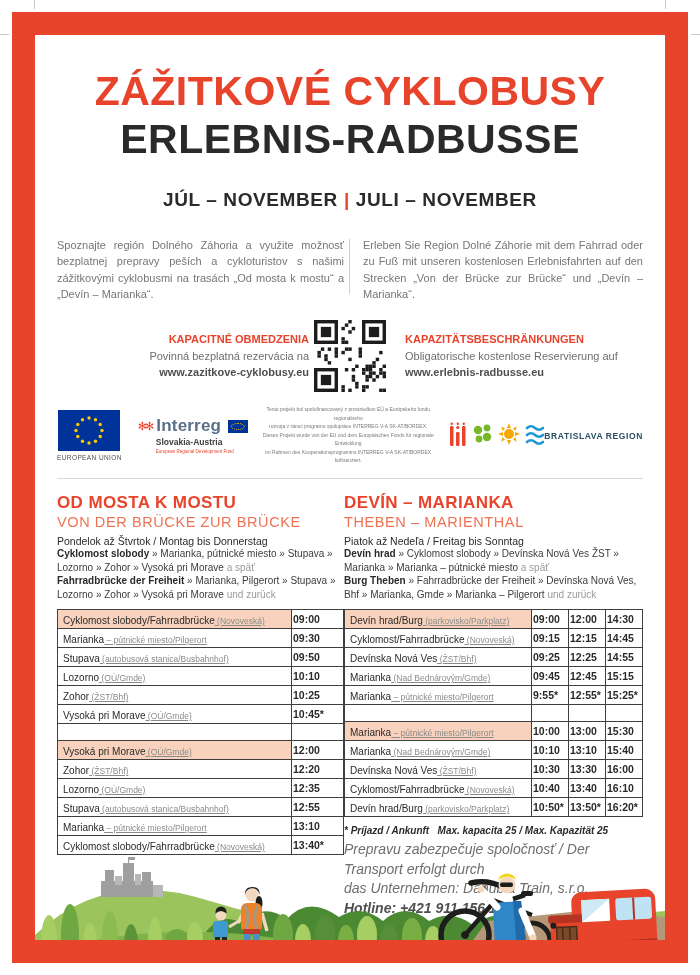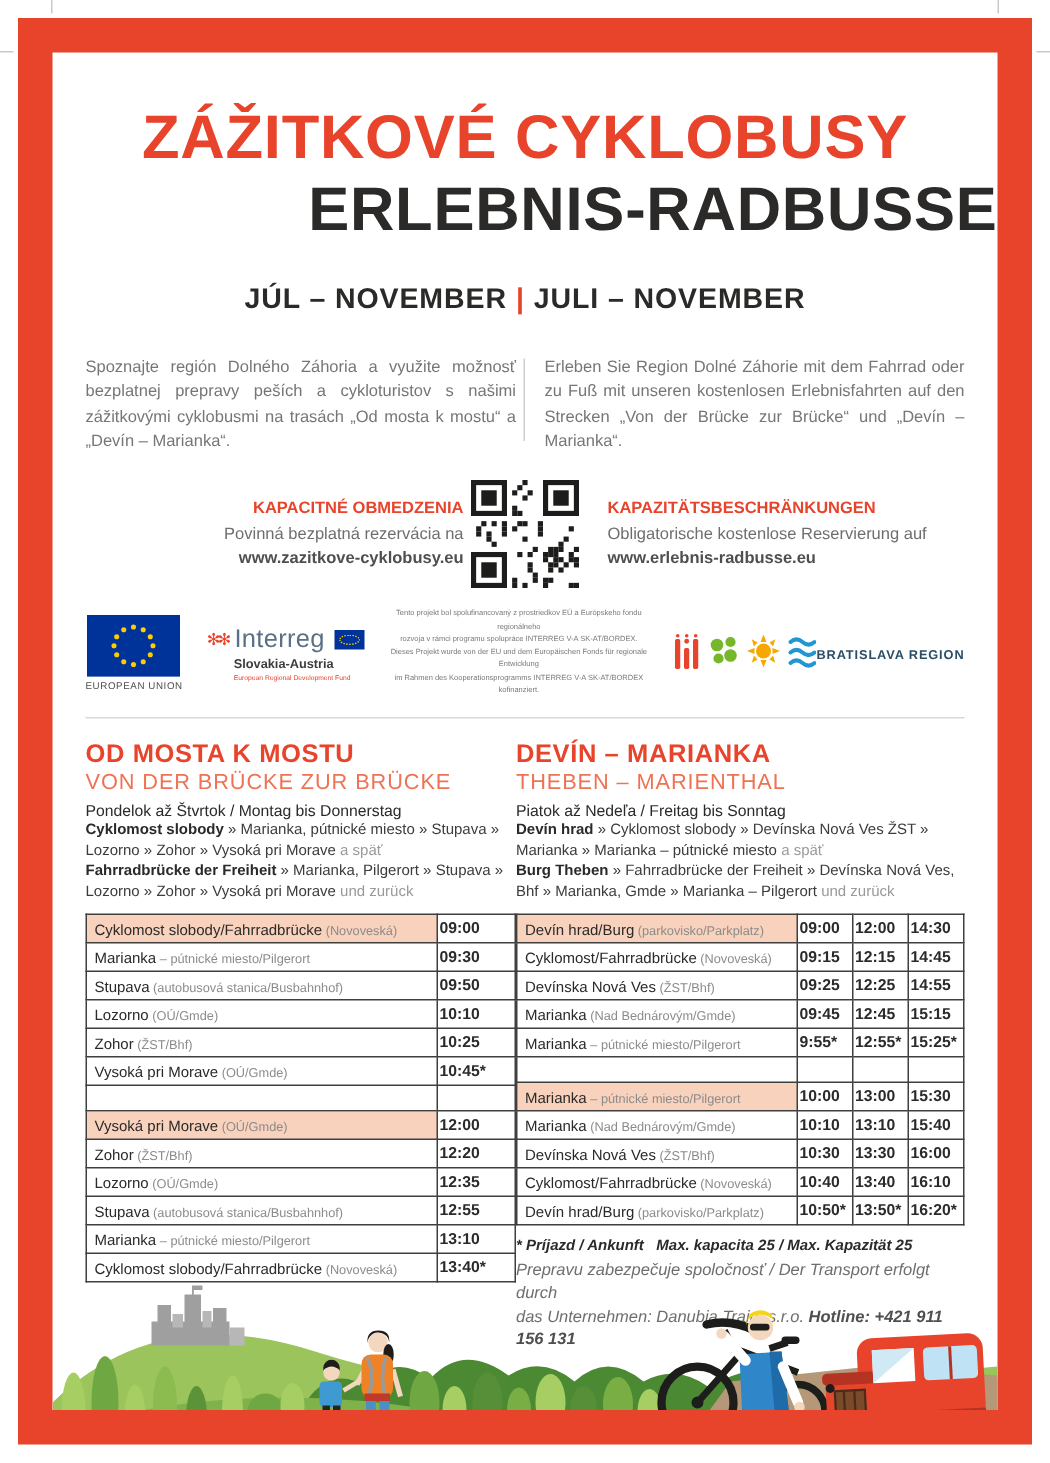--- a/index.html
+++ b/index.html
@@ -9,21 +9,21 @@
   *{box-sizing:border-box; margin:0; padding:0;}
   html,body{width:700px;height:975px;}
   body{position:relative;background:#fff;font-family:"Liberation Sans",sans-serif;color:var(--ink);overflow:hidden;}
   
   .crop{position:absolute;background:#c9c9c9;}
   
   .frame{position:absolute;left:12px;top:12px;width:676px;height:951px;border:23px solid var(--red);background:#fff;overflow:hidden;}
   .inner{position:relative;width:630px;height:905px;}
 
   .title-sk{margin-top:33px;text-align:center;font-size:41px;font-weight:800;letter-spacing:.5px;color:var(--red);}
-  .title-de{margin-top:1px;text-align:right;font-size:41px;font-weight:800;letter-spacing:.5px;color:var(--ink);}
+  .title-de{margin-top:1px;text-align:center;font-size:41px;font-weight:800;letter-spacing:.5px;color:var(--ink);}
   .period{margin-top:26px;text-align:center;font-size:19px;font-weight:700;letter-spacing:.6px;color:var(--ink);}
   .period .sep{color:var(--red);padding:0 6px;}
 
   .intro{display:flex;margin:26px 22px 0 22px;}
   .intro p{width:287px;font-size:11px;line-height:1.48;color:#767675;text-align:justify;}
   .intro .divider{width:1px;background:#cfcfcf;margin:2px 6px 8px 5px;}
   .intro p.de{padding-left:7px;}
 
   .reserve{display:flex;align-items:center;margin:16px 22px 0 22px;height:76px;}
   .reserve .blk{font-size:11px;line-height:1.5;color:var(--gray);}
@@ -33,21 +33,21 @@
   .reserve .url{font-weight:700;color:#4f4f4e;}
   .qr-wrap{width:82px;display:flex;justify-content:center;}
 
   .logos{display:flex;align-items:center;margin:10px 22px 0 22px;height:62px;}
   .eu-flag{display:flex;flex-direction:column;align-items:center;}
   .eu-flag .flag{width:62px;height:41px;background:#039;display:block;}
   .eu-flag .lbl{font-size:6.5px;letter-spacing:.4px;color:#4f4f4e;margin-top:3px;}
   .interreg{margin-left:16px;display:flex;flex-direction:column;}
   .interreg .row1{display:flex;align-items:center;gap:4px;}
   .interreg .mark{color:var(--red);font-size:11px;letter-spacing:-2px;}
-  .interreg .name{font-size:17px;font-weight:400;color:#5a7087;letter-spacing:.2px;}
+  .interreg .name{font-size:17px;font-weight:700;color:#5a7087;letter-spacing:.2px;}
   .interreg .miniflag{width:20px;height:13px;background:#039;position:relative;margin-left:3px;}
   .interreg .miniflag:after{content:"";position:absolute;inset:3px;border:1px dotted #fc0;border-radius:50%;}
   .interreg .sub{font-size:8.5px;font-weight:700;color:#3c3c3b;margin:1px 0 0 18px;}
   .interreg .erdf{font-size:4.5px;color:var(--red);margin:2px 0 0 18px;}
   .funding{flex:1;margin:0 12px;font-size:5px;line-height:1.7;color:#7a7a79;text-align:center;}
   .region{margin-left:auto;display:flex;align-items:center;}
   .region .lbl{font-size:8.5px;font-weight:700;letter-spacing:.6px;color:#2b4e66;margin-top:2px;}
 
   .rule{height:1px;background:#d8d8d8;margin:12px 22px 0 22px;}
 
@@ -58,30 +58,30 @@
   .rt-title{font-size:17px;font-weight:800;letter-spacing:.4px;color:var(--red);}
   .rt-sub{font-size:14.5px;letter-spacing:.6px;color:var(--red-soft);margin-top:1px;}
   .rt-days{font-size:10.5px;font-weight:400;color:var(--ink);margin-top:5px;}
   .route{font-size:10px;line-height:1.35;color:#3c3c3b;margin-top:0;}
   .route .lead{font-weight:700;color:var(--ink);}
   .route .suffix{color:#9a9a99;}
 
   table.tt{border-collapse:collapse;width:100%;table-layout:fixed;}
   table.tt td{border:1px solid var(--tbl-border);height:17.6px;padding:0 5px;overflow:hidden;white-space:nowrap;}
   table.tt td.stop .nm{font-size:10px;font-weight:400;color:var(--ink);text-align:right;}
-  table.tt td.stop .dt{font-size:8.5px;color:var(--gray-light);}
+  table.tt td.stop .dt{font-size:8.5px;color:var(--gray-light);text-decoration:underline;}
   table.tt td.stop.hl{background:var(--hl);}
   table.tt td.tm{font-size:10.5px;font-weight:700;padding:0 1px;}
   table.tt tr.spacer td{height:17px;}
   #tt0 col.c-time{width:52px;}
   #tt1 col.c-time{width:37px;}
 
   .notes{margin-top:8px;font-style:italic;}
   .notes .n1{font-size:10px;font-weight:700;color:var(--ink);}
-  .notes .n2{font-size:11px;line-height:1.4;color:var(--gray);margin-top:4px;}
+  .notes .n2{font-size:14px;line-height:1.4;color:var(--gray);margin-top:4px;}
   .notes .hot{font-weight:700;color:#4f4f4e;}
 
   .scene{position:absolute;left:0;bottom:0;width:630px;height:118px;display:block;}
 </style>
 </head>
 <body>
 
 <div class="crop" style="left:34px;top:0;width:1px;height:9px;"></div>
 <div class="crop" style="left:0;top:34px;width:9px;height:1px;"></div>
 <div class="crop" style="right:34px;top:0;width:1px;height:9px;"></div>

